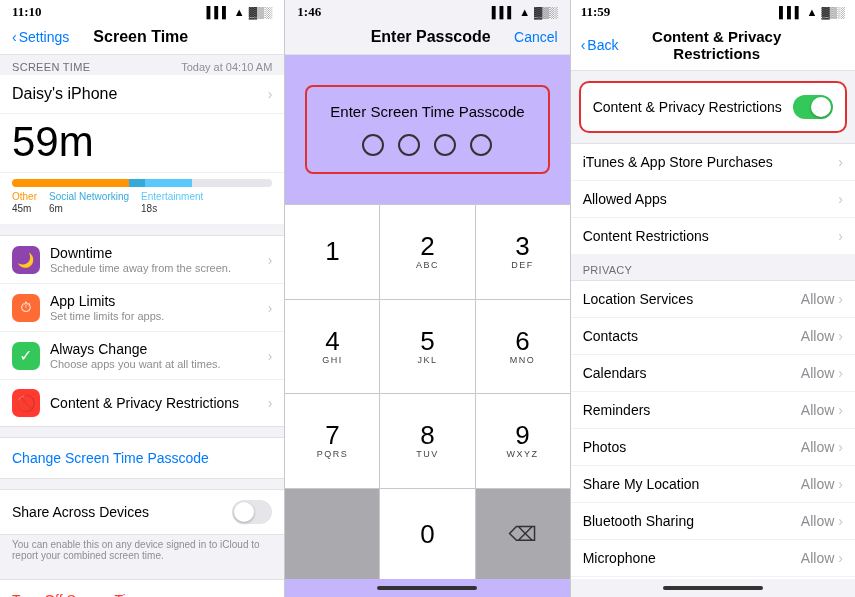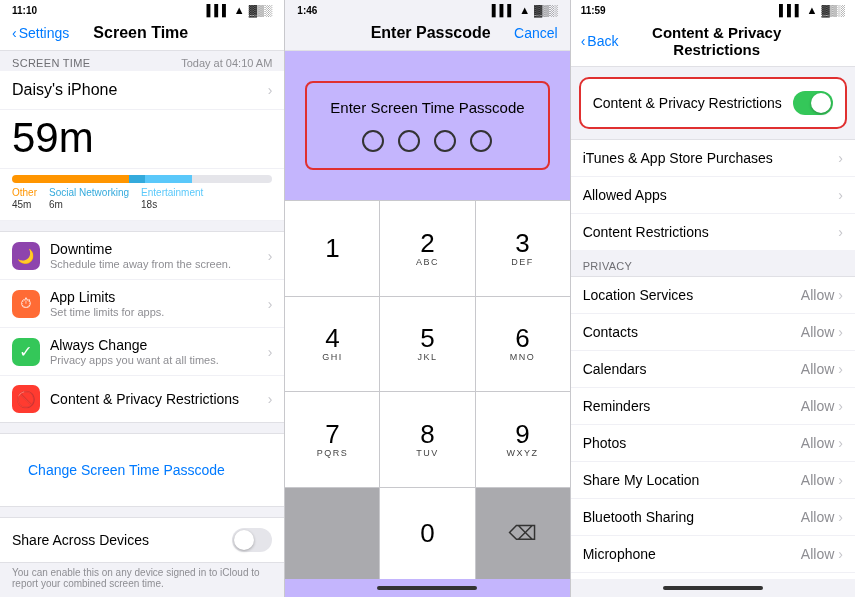--- a/index.html
+++ b/index.html
@@ -28,21 +28,21 @@
     
     .status-bar {
       display: flex;
       justify-content: space-between;
       align-items: center;
       padding: 4px 12px 2px;
       background: white;
       font-size: 12px;
       font-weight: 600;
     }
-    .status-bar .time { font-weight: 700; font-size: 10px; }
+    .status-bar .time { font-weight: 700; font-size: 13px; font-family: Liberation Serif, serif; }
     .status-icons { display: flex; gap: 4px; align-items: center; font-size: 11px; }
 
     
     .panel1 { background: #f2f2f7; }
     .panel1 .nav-bar {
       background: white;
       padding: 6px 12px 8px;
       display: flex;
       align-items: center;
       border-bottom: 1px solid #e0e0e5;
@@ -144,21 +144,21 @@
     .icon-orange { background: #ff6b35; }
     .icon-green { background: #34c759; }
     .icon-red { background: #ff3b30; }
     .item-text { flex: 1; }
     .item-title { font-size: 14px; font-weight: 400; }
     .item-subtitle { font-size: 11px; color: #8e8e93; margin-top: 1px; }
 
     .action-link {
       background: white;
       margin: 10px 0 0;
-      padding: 28px;
+      padding: 12px;
       border-top: 1px solid #e0e0e5;
       border-bottom: 1px solid #e0e0e5;
       color: #007aff;
       font-size: 14px;
     }
     .share-row {
       background: white;
       margin: 10px 0 0;
       border-top: 1px solid #e0e0e5;
       border-bottom: 1px solid #e0e0e5;
@@ -398,21 +398,21 @@
       <div class="item-text">
         <div class="item-title">App Limits</div>
         <div class="item-subtitle">Set time limits for apps.</div>
       </div>
       <span class="chevron">›</span>
     </div>
     <div class="list-item">
       <div class="item-icon icon-green" style="font-size:16px;">✓</div>
       <div class="item-text">
         <div class="item-title">Always Change</div>
-        <div class="item-subtitle">Privacy apps you want at all times.</div>
+        <div class="item-subtitle">Choose apps you want at all times.</div>
       </div>
       <span class="chevron">›</span>
     </div>
     <div class="list-item">
       <div class="item-icon icon-red" style="font-size:16px;">🚫</div>
       <div class="item-text">
         <div class="item-title">Content &amp; Privacy Restrictions</div>
       </div>
       <span class="chevron">›</span>
     </div>

